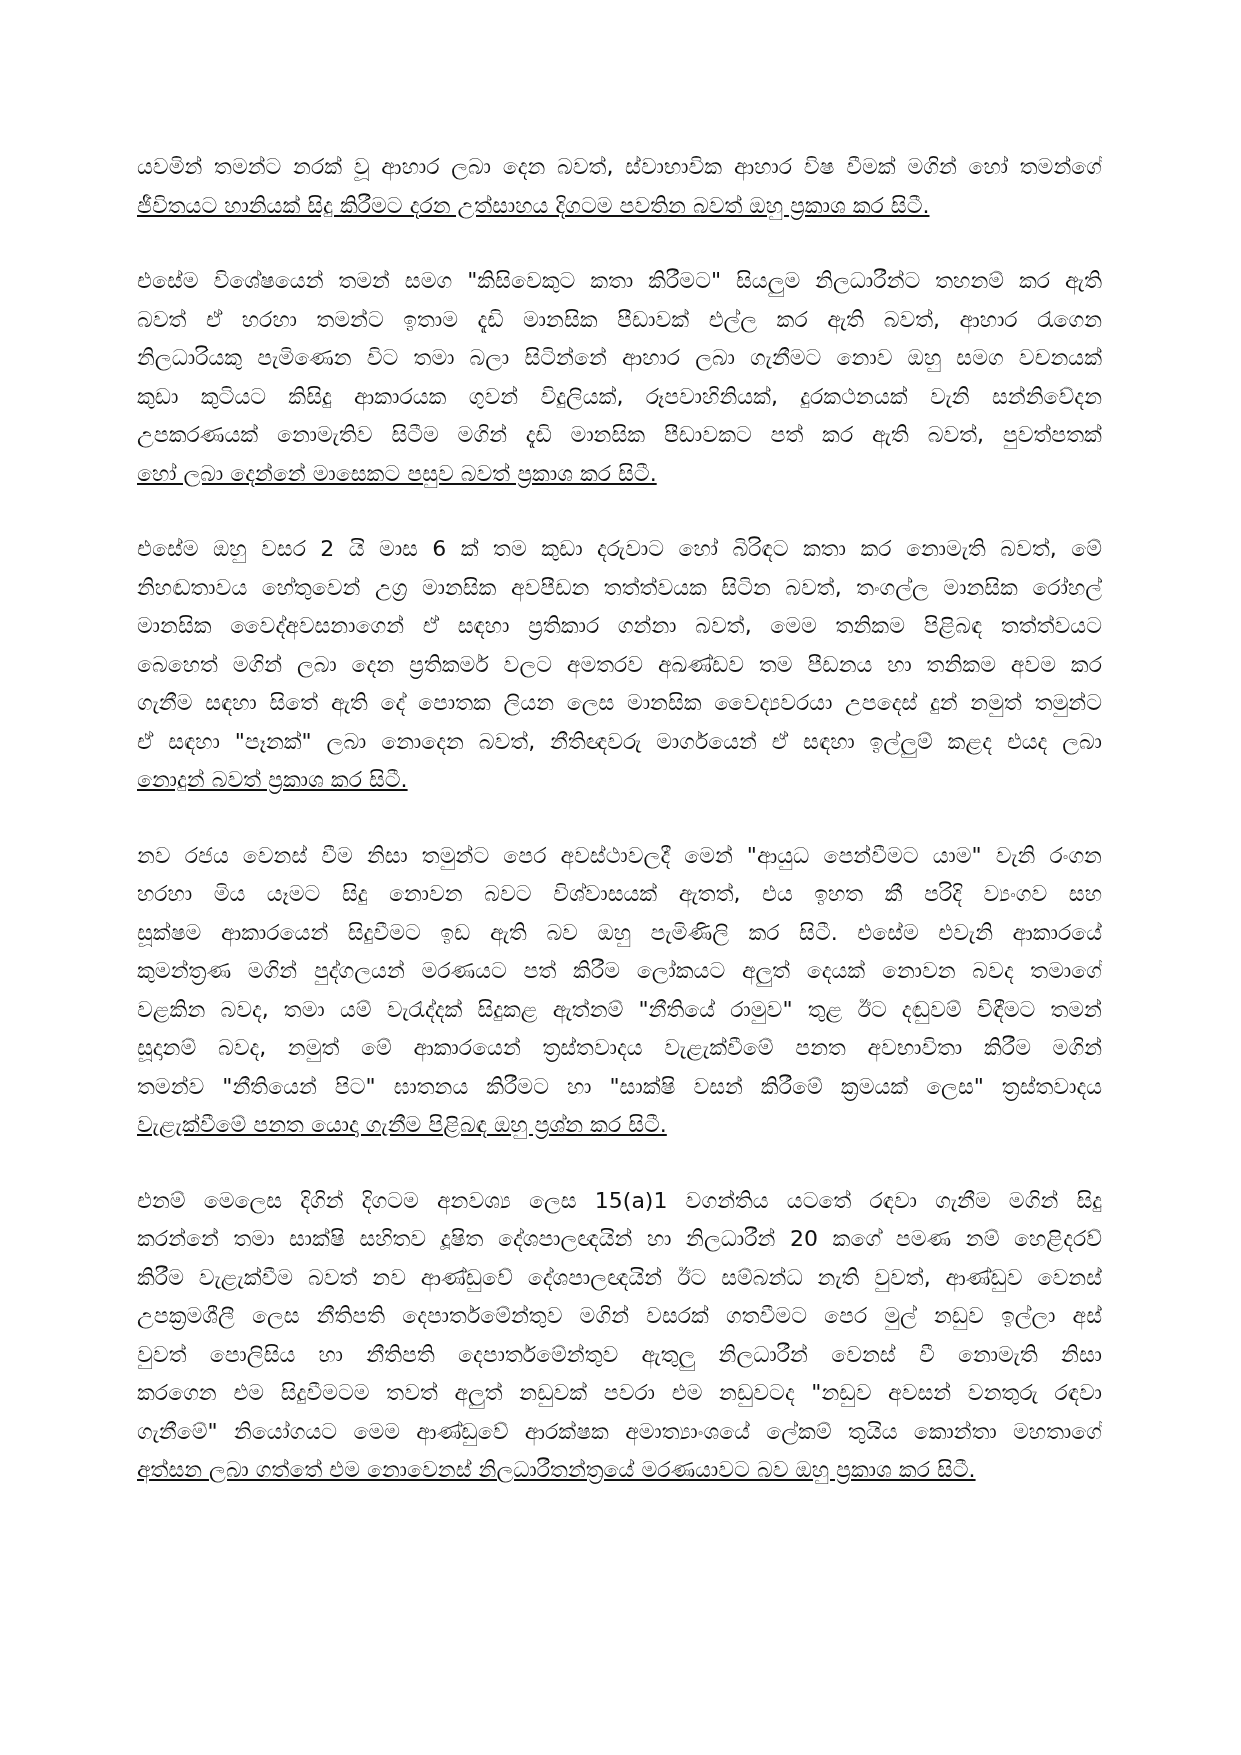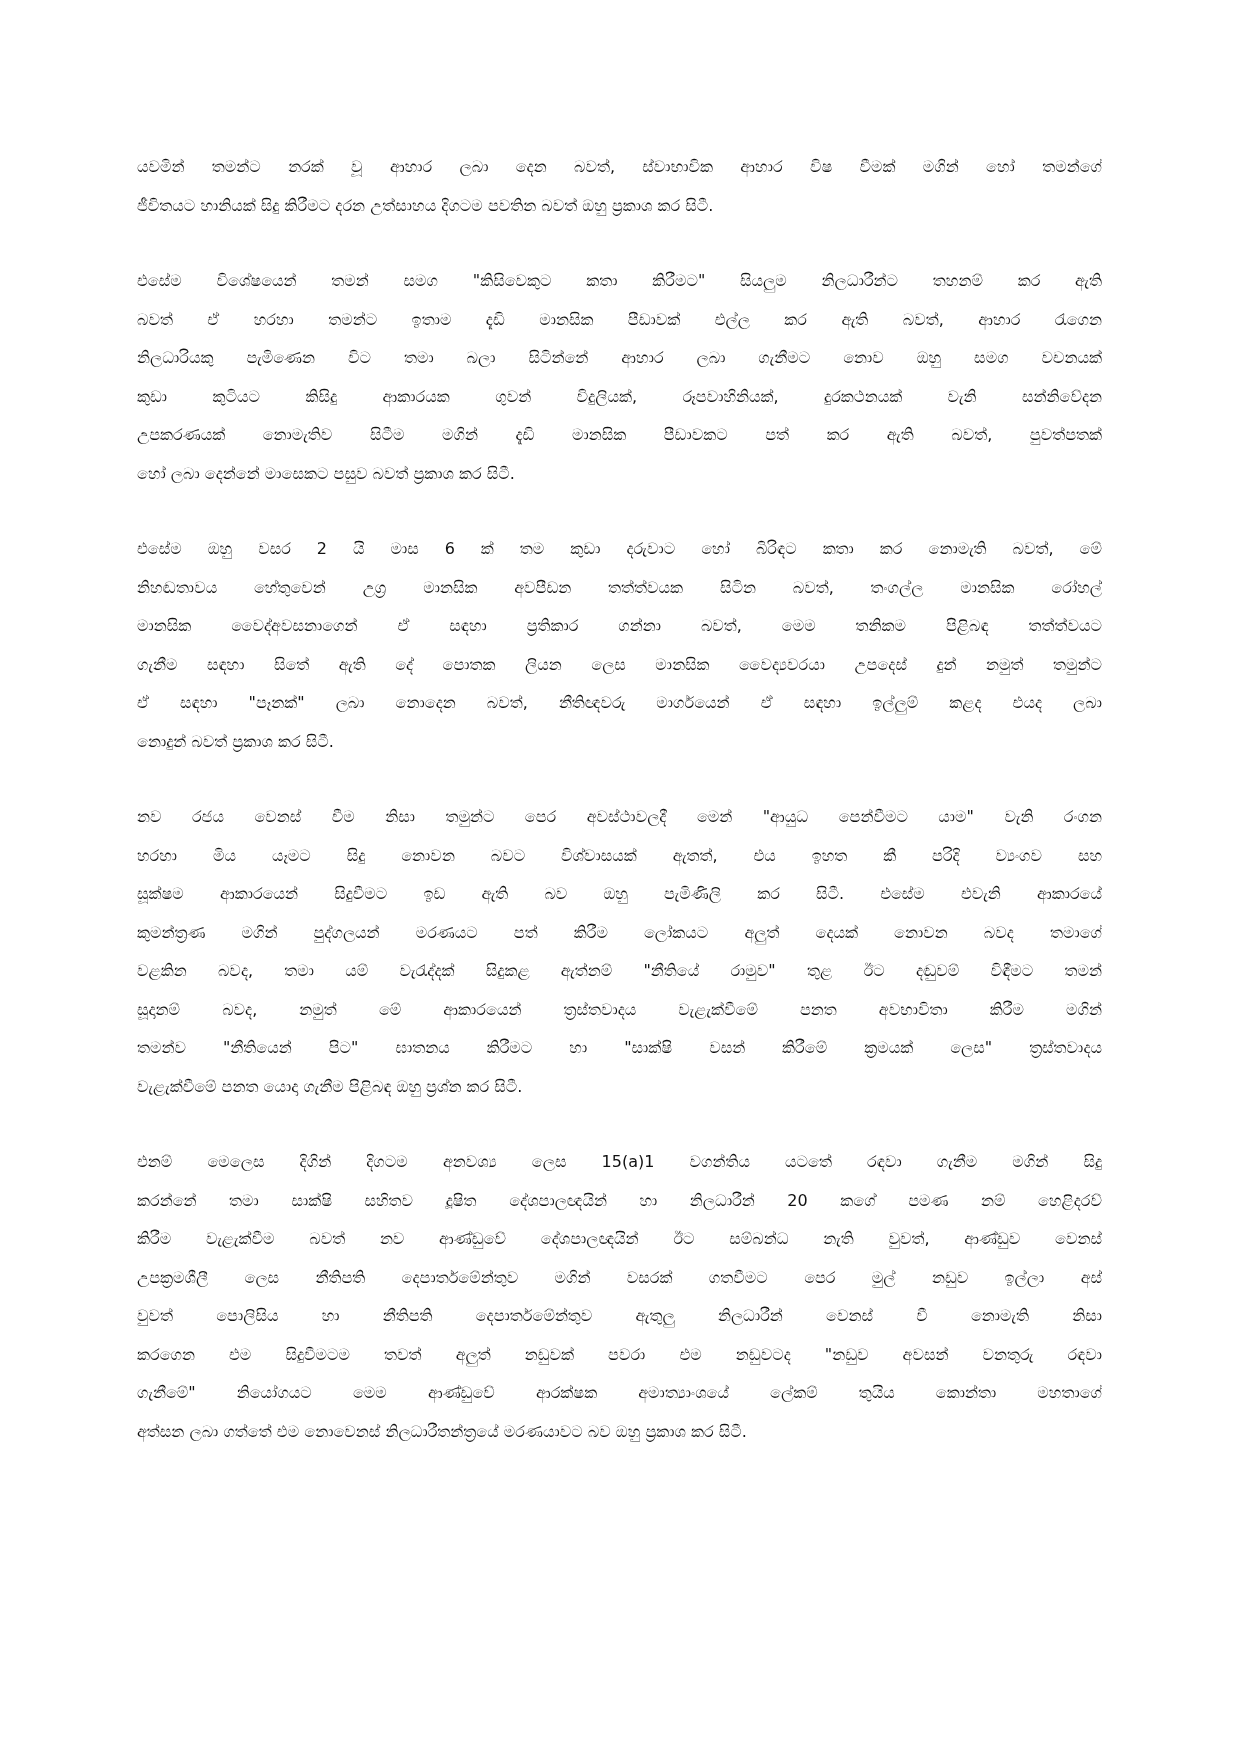--- a/index.html
+++ b/index.html
@@ -16,34 +16,35 @@
       color: #111111;
     }
     .page {
       position: absolute;
       left: 137px;
       top: 148px;
       width: 965px;
     }
     .para {
       margin: 0 0 37px 0;
-      font-size: 16px;
+      font-size: 22px;
       line-height: 38.5px;
       text-align: justify;
       text-align-last: left;
     }
     .line {
       display: block;
       text-align: justify;
       text-align-last: justify;
       white-space: nowrap;
       overflow: hidden;
     }
     .line.last {
       text-align-last: left;
+      text-decoration: underline;
     }
   </style>
 </head>
 <body>
 
 <div class="page">
 
   <p class="para">
     <span class="line">යවමින් තමන්ට නරක් වූ ආහාර ලබා දෙන බවත්, ස්වාභාවික ආහාර විෂ වීමක් මගින් හෝ තමන්ගේ</span>
     <span class="line last">ජීවිතයට හානියක් සිදු කිරීමට දරන උත්සාහය දිගටම පවතින බවත් ඔහු ප්‍රකාශ කර සිටී.</span>
@@ -55,20 +56,21 @@
     <span class="line">නිලධාරියකු පැමිණෙන විට තමා බලා සිටින්නේ ආහාර ලබා ගැනීමට නොව ඔහු සමග වචනයක්</span>
     <span class="line">කුඩා කුටියට කිසිදු ආකාරයක ගුවන් විදුලියක්, රූපවාහිනියක්, දුරකථනයක් වැනි සන්නිවේදන</span>
     <span class="line">උපකරණයක් නොමැතිව සිටීම මගින් දැඩි මානසික පීඩාවකට පත් කර ඇති බවත්, පුවත්පතක්</span>
     <span class="line last">හෝ ලබා දෙන්නේ මාසෙකට පසුව බවත් ප්‍රකාශ කර සිටී.</span>
   </p>
 
   <p class="para">
     <span class="line">එසේම ඔහු වසර 2 යි මාස 6 ක් තම කුඩා දරුවාට හෝ බිරිඳට කතා කර නොමැති බවත්, මේ</span>
     <span class="line">නිහඬතාවය හේතුවෙන් උග්‍ර මානසික අවපීඩන තත්ත්වයක සිටින බවත්, තංගල්ල මානසික රෝහල්</span>
     <span class="line">මානසික වෛද්‍අවසනාගෙන් ඒ සඳහා ප්‍රතිකාර ගන්නා බවත්, මෙම තනිකම පිළිබඳ තත්ත්වයට</span>
+    <span class="line">බෙහෙත් මගින් ලබා දෙන ප්‍රතිකර්ම වලට අමතරව අඛණ්ඩව තම පීඩනය හා තනිකම අවම කර</span>
     <span class="line">ගැනීම සඳහා සිතේ ඇති දේ පොතක ලියන ලෙස මානසික වෛද්‍යවරයා උපදෙස් දුන් නමුත් තමුන්ට</span>
     <span class="line">ඒ සඳහා "පෑනක්" ලබා නොදෙන බවත්, නීතිඥවරු මාර්ගයෙන් ඒ සඳහා ඉල්ලුම් කළද එයද ලබා</span>
     <span class="line last">නොදුන් බවත් ප්‍රකාශ කර සිටී.</span>
   </p>
 
   <p class="para">
     <span class="line">නව රජය වෙනස් වීම නිසා තමුන්ට පෙර අවස්ථාවලදී මෙන් "ආයුධ පෙන්වීමට යාම" වැනි රංගන</span>
     <span class="line">හරහා මිය යෑමට සිදු නොවන බවට විශ්වාසයක් ඇතත්, එය ඉහත කී පරිදි ව්‍යංගව සහ</span>
     <span class="line">සූක්ෂම ආකාරයෙන් සිදුවීමට ඉඩ ඇති බව ඔහු පැමිණිලි කර සිටී. එසේම එවැනි ආකාරයේ</span>
     <span class="line">කුමන්ත්‍රණ මගින් පුද්ගලයන් මරණයට පත් කිරීම ලෝකයට අලුත් දෙයක් නොවන බවද තමාගේ</span>

